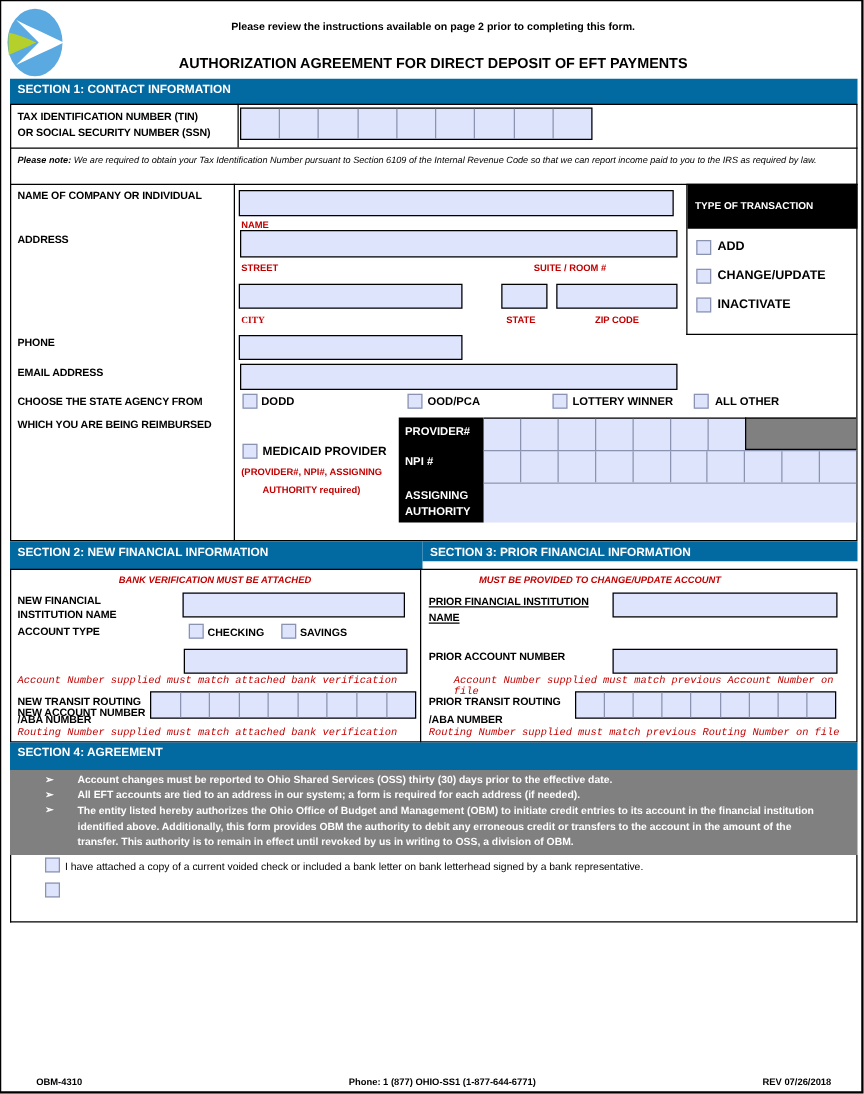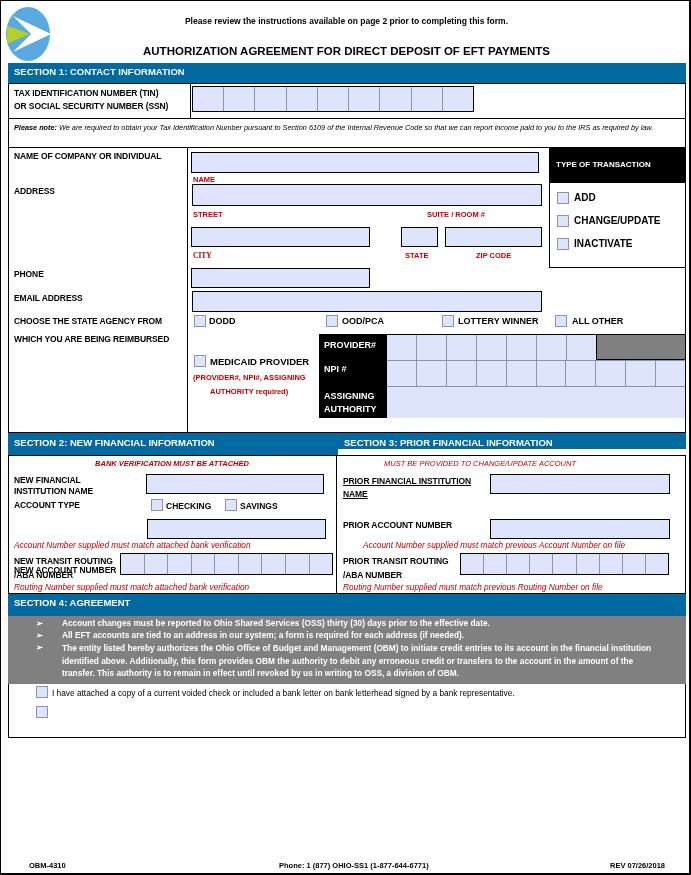--- a/index.html
+++ b/index.html
@@ -3,21 +3,21 @@
 <meta charset="utf-8">
 <style>
   * { box-sizing: border-box; margin: 0; padding: 0; }
   html, body { width: 691px; height: 875px; background: #ffffff; overflow: hidden; }
   body { font-family: "Liberation Sans", sans-serif; position: relative; color: #000; }
   .page { position: absolute; left: 0; top: 0; width: 691px; height: 875px; border: 1px solid #000; border-right: 2px solid #000; border-bottom: 2px solid #000; background: #fff; }
   .abs { position: absolute; }
   .b { font-weight: bold; }
   .lbl { font-size: 8.5px; font-weight: bold; line-height: 11px; letter-spacing: -0.1px; }
   .redlbl { font-size: 7.5px; font-weight: bold; color: #c00000; }
-  .redital { font-size: 8.3px; font-style: italic; color: #c00000; }
+  .redital { font-size: 8.3px; font-style: italic; color: #c00000; font-family: Liberation Mono, monospace; }
   .field { position: absolute; background: #dde4fb; border: 1px solid #000; }
   .cells { position: absolute; display: flex; background: #dde4fb; border: 1.5px solid #000; }
   .cells .cell { flex: 1; border-right: 1px solid #8a93b0; }
   .cells .cell:last-child { border-right: none; }
   .cb { position: absolute; width: 12px; height: 12px; background: #dde4fb; border: 1px solid #8a93b0; }
   .cbtext { position: absolute; font-size: 9px; font-weight: bold; }
   .secbar { position: absolute; background: #0369a1; color: #fff; font-weight: bold; font-size: 9.5px; padding-left: 6px; }
   .frame { position: absolute; border: 1.5px solid #000; }
   .hline { position: absolute; height: 1px; background: #000; }
   .vline { position: absolute; width: 1px; background: #000; }
@@ -190,21 +190,21 @@
       <div class="cell"></div>
       <div class="cell"></div>
       <div class="cell"></div>
       <div class="cell"></div>
       <div class="cell"></div>
       <div class="cell"></div>
       <div class="cell"></div>
     </div>
   <div class="abs redital" style="left:13px;top:581px;">Routing Number supplied must match attached bank verification</div>
 
-  <div class="abs" style="left:337px;width:284px;top:458px;text-align:center;font-size:7.5px;font-weight:normal;font-style:italic;color:#c00000;">MUST BE PROVIDED TO CHANGE/UPDATE ACCOUNT</div>
+  <div class="abs" style="left:337px;width:284px;top:458px;text-align:center;font-size:7.5px;font-weight:bold;font-style:italic;color:#c00000;">MUST BE PROVIDED TO CHANGE/UPDATE ACCOUNT</div>
   <div class="abs lbl" style="left:342px;top:474px;line-height:13px;text-decoration:underline;">
     <div>PRIOR FINANCIAL INSTITUTION</div>
     <div>NAME</div>
   </div>
   <div class="field" style="left:489px;top:473px;width:180px;height:20px;"></div>
   <div class="abs lbl" style="left:342px;top:519px;">PRIOR ACCOUNT NUMBER</div>
   <div class="field" style="left:489px;top:518px;width:180px;height:20px;"></div>
   <div class="abs redital" style="left:362px;top:539px;">Account Number supplied must match previous Account Number on file</div>
 
   <div class="abs lbl" style="left:342px;top:553px;line-height:14px;">

